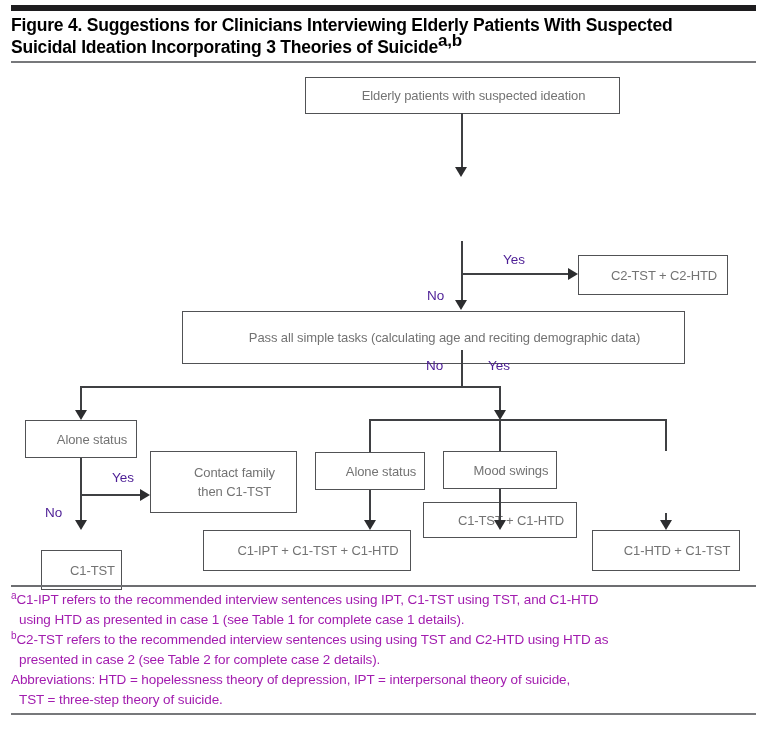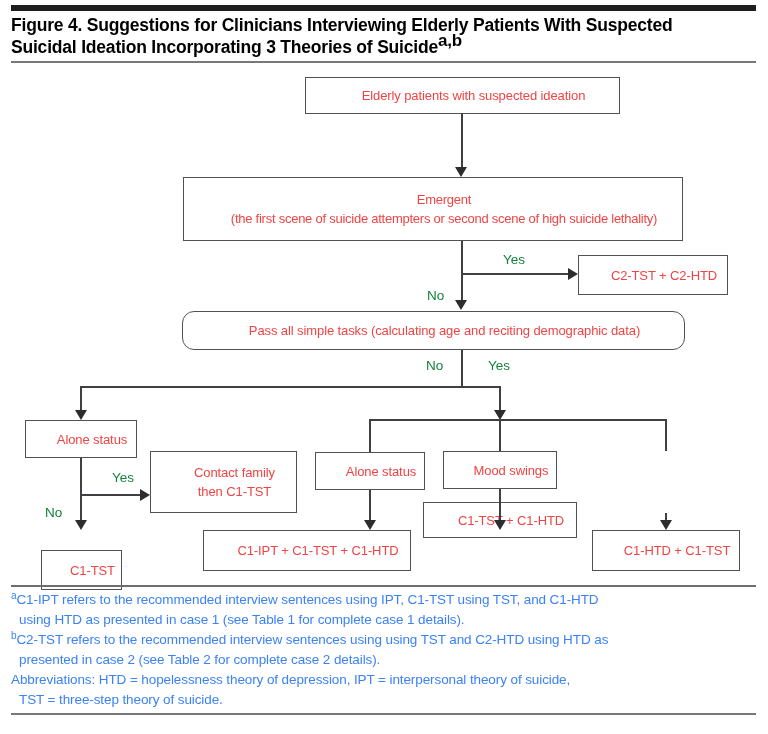--- a/index.html
+++ b/index.html
@@ -9,56 +9,54 @@
   
   .topbar{position:absolute;left:11px;top:5px;width:745px;height:6px;background:#1e1d1f;}
   .figtitle{position:absolute;left:11px;top:14px;width:748px;font-size:17.5px;font-weight:bold;
             line-height:22px;letter-spacing:-0.2px;color:#000000;}
   .figtitle sup{font-size:17px;line-height:0;}
   .titlerule{position:absolute;left:11px;top:61px;width:745px;height:2px;background:#77787b;}
 
   
   .box{position:absolute;box-sizing:border-box;border:1.5px solid #515255;background:#fff;
        display:flex;align-items:center;justify-content:center;text-align:center;
-       font-size:13px;line-height:19px;color:#ef4444;white-space:pre-line;letter-spacing:-0.1px;padding-left:22px;}
+       font-size:13px;line-height:19px;color:#737373;white-space:pre-line;letter-spacing:-0.1px;padding-left:22px;}
 
   
   .v{position:absolute;width:2px;background:#3f4043;}
   .h{position:absolute;height:2px;background:#3f4043;}
   .ah-d{position:absolute;width:0;height:0;border-left:6px solid transparent;
         border-right:6px solid transparent;border-top:10px solid #2c2d2f;}
   .ah-r{position:absolute;width:0;height:0;border-top:6px solid transparent;
         border-bottom:6px solid transparent;border-left:10px solid #2c2d2f;}
 
-  .lbl{position:absolute;font-size:13.5px;color:#15803d;}
+  .lbl{position:absolute;font-size:13.5px;color:#4c1d95;}
 
   
   .footrule{position:absolute;left:11px;top:585px;width:745px;height:2px;background:#6d6e71;}
-  .footer{position:absolute;left:11px;top:590px;width:746px;font-size:13.5px;line-height:20px;color:#3b82f6;}
+  .footer{position:absolute;left:11px;top:590px;width:746px;font-size:13.5px;line-height:20px;color:#a21caf;}
   .footer p{margin:0;padding-left:8px;text-indent:-8px;white-space:pre-line;letter-spacing:-0.1px;}
   .footer sup{font-size:10px;line-height:0;}
   .botrule{position:absolute;left:11px;top:713px;width:745px;height:2px;background:#77787b;}
 </style>
 </head>
 <body>
 
 <div id="fig">
 
   <div class="topbar"></div>
   <div class="figtitle"><span>Figure 4. Suggestions for Clinicians Interviewing Elderly Patients With Suspected</span><br><span>Suicidal Ideation Incorporating 3 Theories of Suicide</span><sup>a,b</sup></div>
   <div class="titlerule"></div>
 
   <div class="box" style="left:305px;top:77px;width:315px;height:37px;">Elderly patients with suspected ideation</div>
 
-  <div class="box" style="left:183px;top:177px;width:500px;height:64px;letter-spacing:-0.25px;">Emergent
-(the first scene of suicide attempters or second scene of high suicide lethality)</div>
 
   <div class="box" style="left:578px;top:255px;width:150px;height:40px;">C2-TST + C2-HTD</div>
 
-  <div class="box" style="left:182px;top:311px;width:503px;height:39px;border-radius:12px;">Pass all simple tasks (calculating age and reciting demographic data)</div>
+  <div class="box" style="left:182px;top:311px;width:503px;height:53px;">Pass all simple tasks (calculating age and reciting demographic data)</div>
 
   <div class="box" style="left:25px;top:420px;width:112px;height:38px;">Alone status</div>
 
   <div class="box" style="left:150px;top:451px;width:147px;height:62px;">Contact family
 then C1-TST</div>
 
   <div class="box" style="left:315px;top:452px;width:110px;height:38px;">Alone status</div>
 
   <div class="box" style="left:443px;top:451px;width:114px;height:38px;">Mood swings</div>
 

